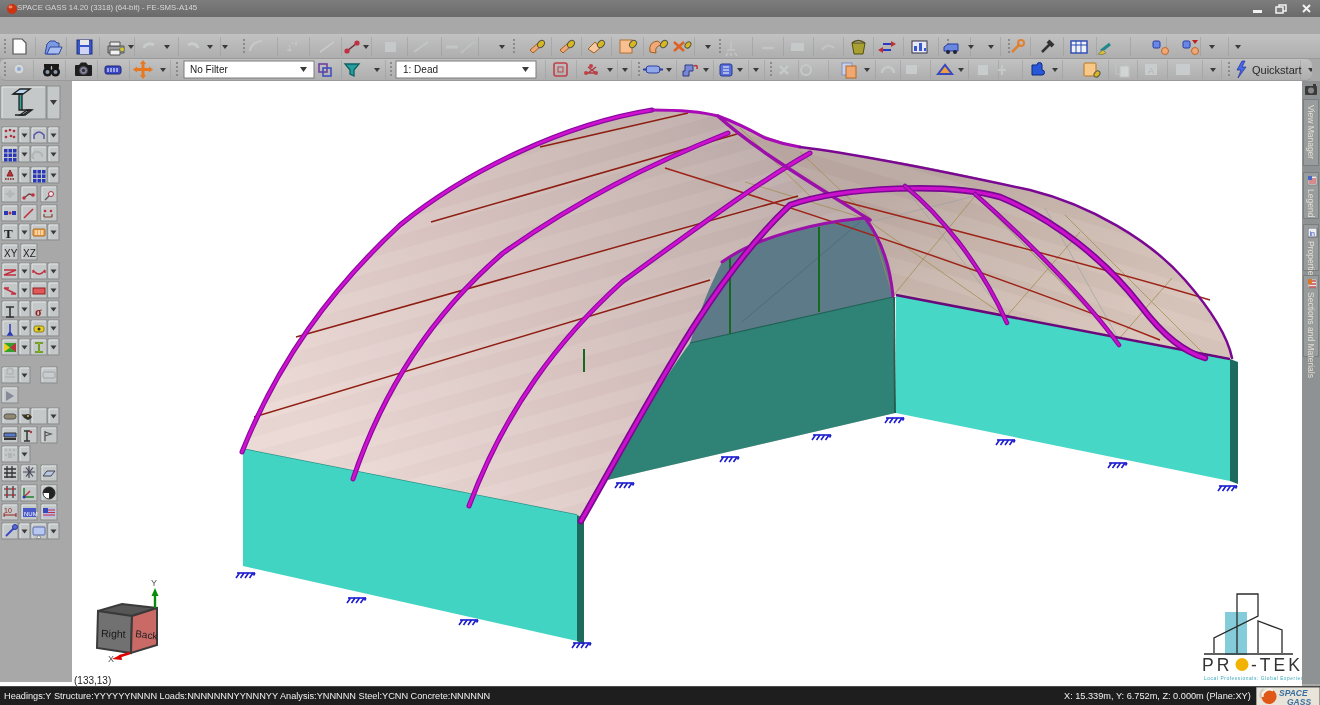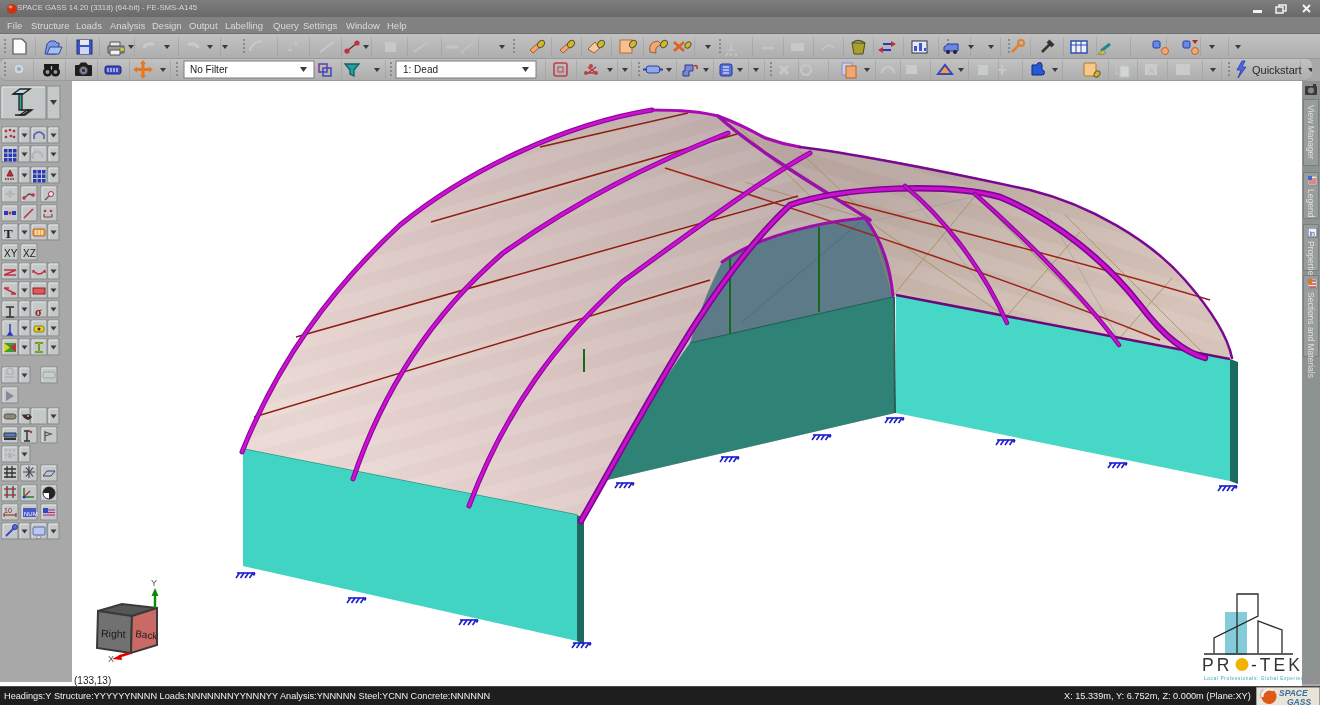--- a/index.html
+++ b/index.html
@@ -32,33 +32,20 @@
         <circle cx="6" cy="6" r="5" fill="#cc3311"></circle>
         <ellipse cx="4.5" cy="4" rx="2" ry="1.4" fill="#ee8866"></ellipse>
       </svg>
   <span id="titletext">SPACE GASS 14.20 (3318) (64-bit) - FE-SMS-A145</span>
   <svg style="position:absolute;left:1252px;top:4px" width="60" height="10">
     <rect x="1" y="6" width="9" height="3" fill="#f2f2f2"></rect>
     <rect x="27" y="1" width="7" height="6" fill="none" stroke="#f2f2f2" stroke-width="1.5"></rect>
     <rect x="24" y="3" width="7" height="6" fill="#7d7d7d" stroke="#f2f2f2" stroke-width="1.5"></rect>
     <path d="M51 1 L58 8 M58 1 L51 8" stroke="#f2f2f2" stroke-width="2"></path>
   </svg>
-</div>
-<div id="menubar">
-  <span class="mi" style="left:7px">File</span>
-  <span class="mi" style="left:31px">Structure</span>
-  <span class="mi" style="left:76px">Loads</span>
-  <span class="mi" style="left:110px">Analysis</span>
-  <span class="mi" style="left:152px">Design</span>
-  <span class="mi" style="left:189px">Output</span>
-  <span class="mi" style="left:225px">Labelling</span>
-  <span class="mi" style="left:273px">Query</span>
-  <span class="mi" style="left:303px">Settings</span>
-  <span class="mi" style="left:346px">Window</span>
-  <span class="mi" style="left:387px">Help</span>
 </div>
 <div id="toolbar1">
 <svg width="1320" height="25">
 <g stroke="#999d9d" stroke-width="1">
 <path d="M35.5,3 V22 M66.5,3 V22 M99.5,3 V22 M134.5,3 V22 M178.5,3 V22 M220.5,3 V22 M277.5,3 V22 M309.5,3 V22 M341.5,3 V22 M371.5,3 V22 M407.5,3 V22 M441.5,3 V22 M478.5,3 V22 M551.5,3 V22 M581.5,3 V22 M611.5,3 V22 M643.5,3 V22 M694.5,3 V22 M752.5,3 V22 M783.5,3 V22 M813.5,3 V22 M843.5,3 V22 M873.5,3 V22 M903.5,3 V22 M938.5,3 V22 M970.5,3 V22 M1000.5,3 V22 M1030.5,3 V22 M1063.5,3 V22 M1096.5,3 V22 M1130.5,3 V22 M1166.5,3 V22 M1200.5,3 V22 M1228.5,3 V22" opacity="0.55"></path>
 </g>
 <g fill="#8a8a8a">
 <path d="M4,5 h2 v2 h-2 z M4,9 h2 v2 h-2 z M4,13 h2 v2 h-2 z M4,17 h2 v2 h-2 z"></path>
 <path d="M243,5 h2 v2 h-2 z M243,9 h2 v2 h-2 z M243,13 h2 v2 h-2 z M243,17 h2 v2 h-2 z"></path>
 <path d="M513,5 h2 v2 h-2 z M513,9 h2 v2 h-2 z M513,13 h2 v2 h-2 z M513,17 h2 v2 h-2 z"></path>

